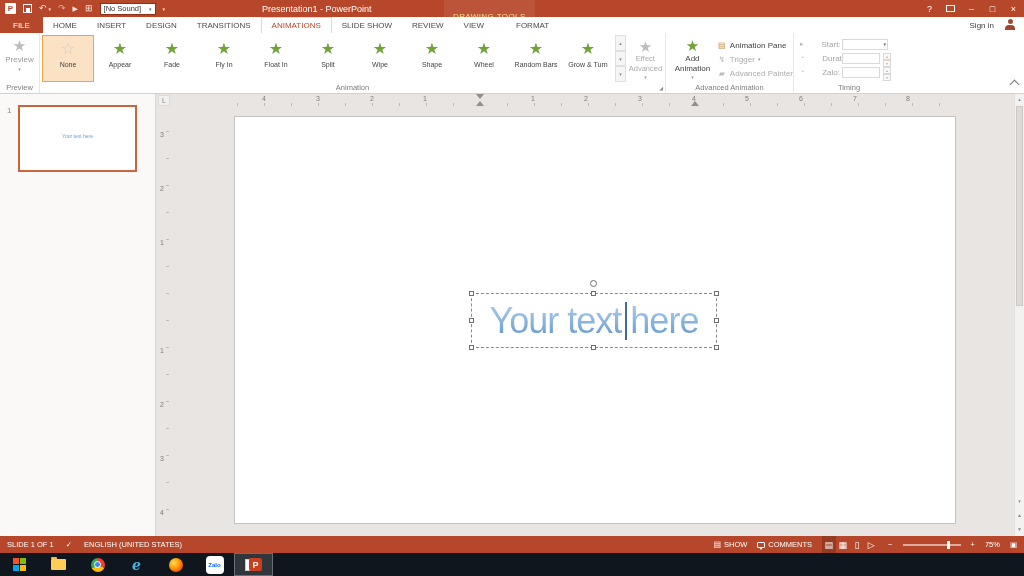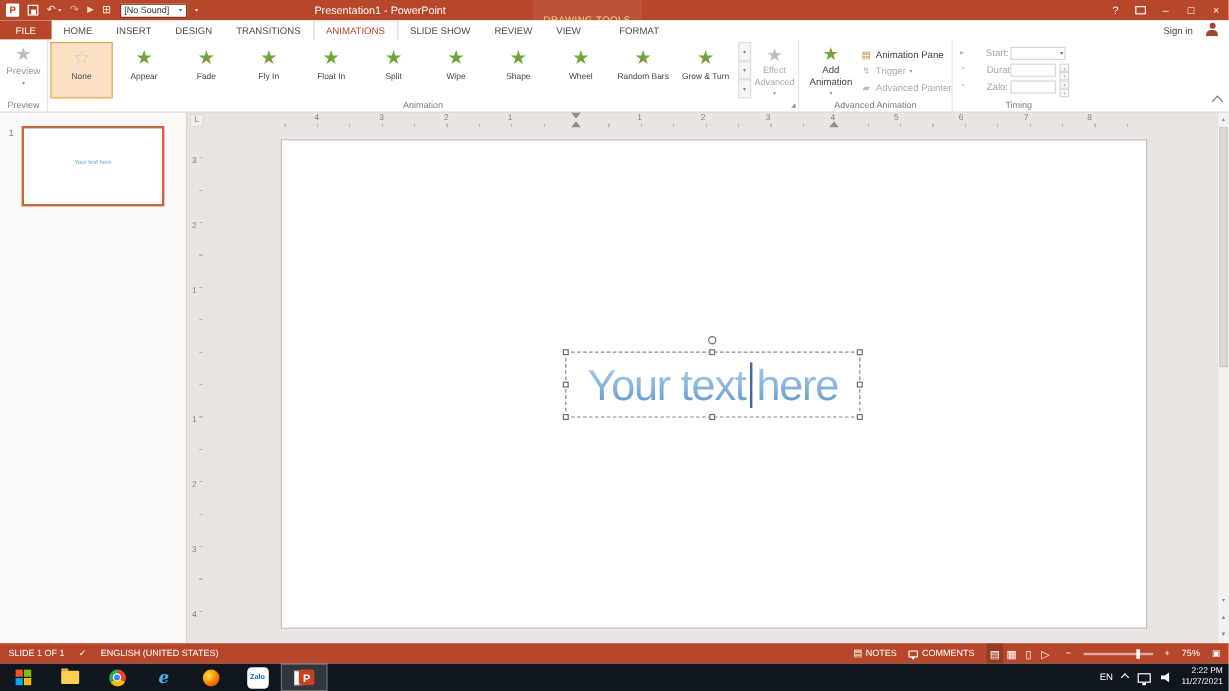--- a/index.html
+++ b/index.html
@@ -395,21 +395,21 @@
     </div>
   </div>
 
   <div class="statusbar">
     <span class="sb-item">SLIDE 1 OF 1</span>
     <span class="sb-item">✓</span>
     <span class="sb-item">ENGLISH (UNITED STATES)</span>
     <div class="sb-right">
       <span class="sb-item">
         <span class="sb-icon">▤</span>
-        <span>NOTES</span>
+        <span>SHOW</span>
       </span>
       <span class="sb-item">
         <span class="bubble"></span>
         <span>COMMENTS</span>
       </span>
       <span style="display:flex">
         <span class="viewbtn on">▤</span>
         <span class="viewbtn">▦</span>
         <span class="viewbtn">▯</span>
         <span class="viewbtn">▷</span>
@@ -445,25 +445,15 @@
     <div class="tb-btn">
         <span class="ff"></span>
       </div>
     <div class="tb-btn">
         <span class="zalo">Zalo</span>
       </div>
     <div class="tb-btn ppt-btn">
       <span class="ppt-page"></span>
       <span class="ppt-p">P</span>
     </div>
-    <div class="tb-right">
-      <span>EN</span>
-      <span class="chev-up"></span>
-      <span class="net"></span>
-      <span class="spk"></span>
-      <span class="clock">
-        <span>2:22 PM</span>
-        <span>11/27/2021</span>
-      </span>
-    </div>
   </div>
 
 </div>
 
 </body></html>

